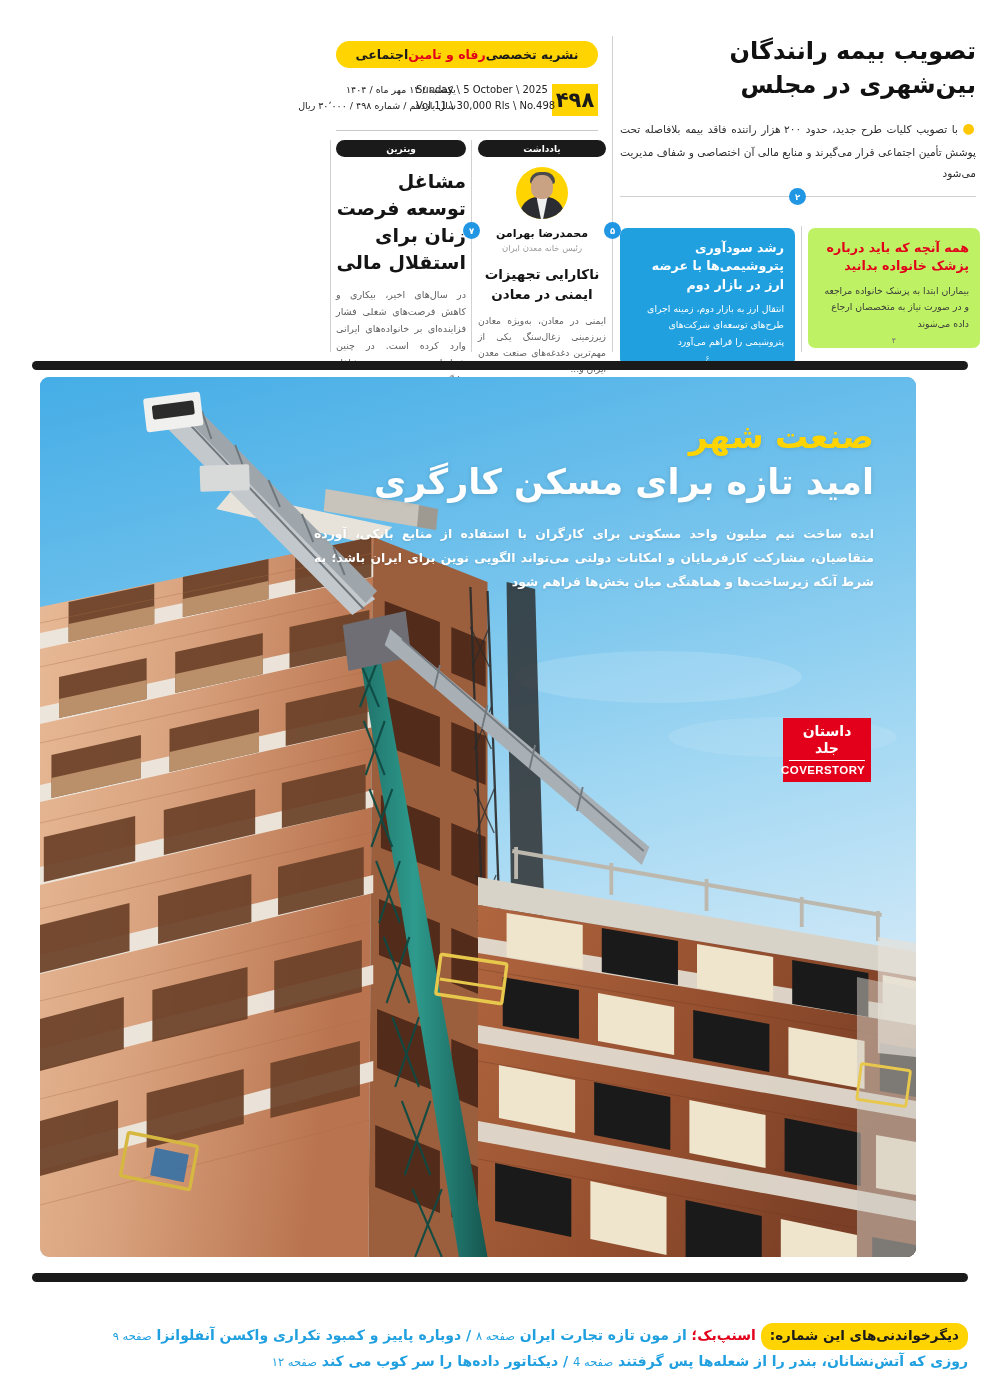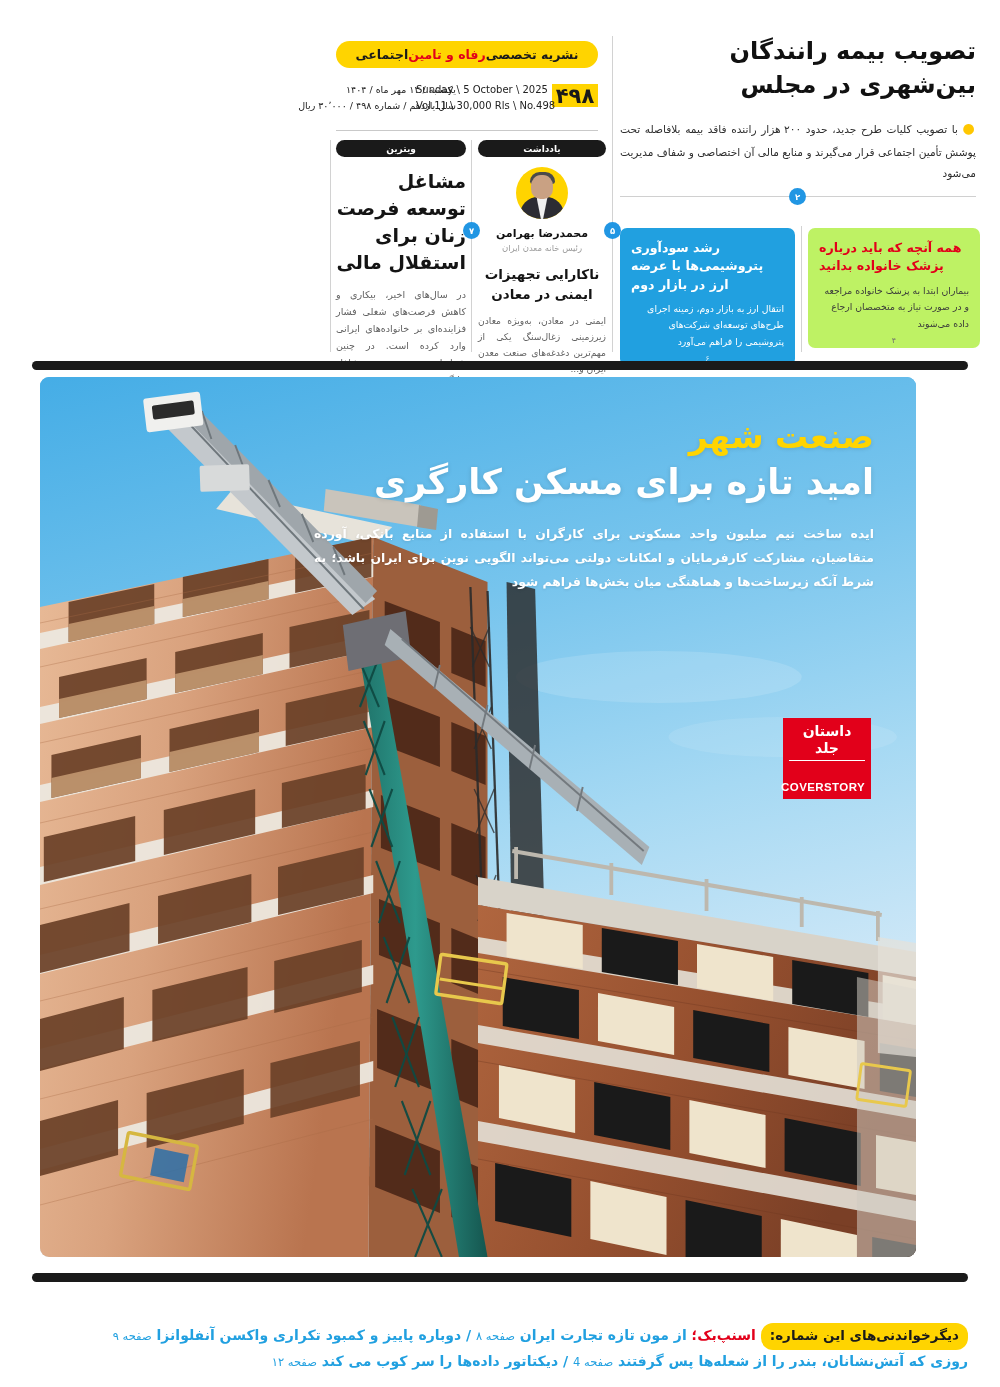--- a/index.html
+++ b/index.html
@@ -42,21 +42,21 @@
     position:absolute; left:336px; top:41px; width:262px; height:27px;
     background:#FFD400; border-radius:14px;
     display:flex; align-items:center; justify-content:center;
     font-size:12.5px; font-weight:700; color:#1a1a1a; letter-spacing:1.2px;
   }
   .strapline .accent { color:#E2001A; }
 
   
   .issue-row { position:absolute; left:336px; top:82px; width:262px; height:44px; }
   .issue-badge {
-    position:absolute; right:0; top:2px; width:46px; height:23px;
+    position:absolute; right:0; top:2px; width:46px; height:32px;
     background:#FFD400; display:flex; align-items:center; justify-content:center;
     font-size:21px; font-weight:700; color:#1a1a1a;
   }
   .issue-en {
     position:absolute; right:52px; top:0; width:130px; text-align:left;
     direction:ltr; color:#222; line-height:1.55;
   }
   .issue-en div { font-size:10px; white-space:nowrap; }
   .issue-fa {
     position:absolute; left:0; top:0; width:120px; text-align:right;
@@ -107,21 +107,21 @@
   .pnum {
     position:absolute; width:17px; height:17px; border-radius:50%;
     background:#2196E3; color:#fff; font-size:8.5px; font-weight:700;
     display:flex; align-items:center; justify-content:center; z-index:6;
   }
 
   
   .card { position:absolute; border-radius:7px; padding:11px 11px 16px; }
   .card.blue { left:620px; top:228px; width:175px; background:#21A0E0; }
   .card.gray { left:808px; top:228px; width:172px; background:#bef264; }
-  .card h3 { font-size:12.6px; font-weight:700; line-height:1.45; text-align:left; }
+  .card h3 { font-size:12.6px; font-weight:700; line-height:1.45; text-align:right; }
   .card.blue h3 { color:#ffffff; }
   .card.gray h3 { color:#E2001A; }
   .card p { font-size:9.3px; line-height:1.78; text-align:right; margin-top:7px; }
   .card.blue p { color:#ffffff; }
   .card.gray p { color:#3a3a3a; }
   .card .cpage { position:absolute; left:0; right:0; bottom:3px; text-align:center; font-size:8px; }
   .card.blue .cpage { color:#cfeaf8; }
   .card.gray .cpage { color:#6d6d6d; }
 
   
@@ -152,21 +152,21 @@
     font-weight:700; text-align:justify; text-shadow:0 1px 3px rgba(0,0,0,.12);
   }
 
   
   .cs-badge {
     position:absolute; right:45px; top:341px; width:88px;
     background:#E2001A; color:#fff; text-align:center;
     padding:5px 6px 6px; z-index:6;
   }
   .cs-fa { font-size:14px; font-weight:700; line-height:1.2; border-bottom:1.6px solid #fff; padding-bottom:3px; }
-  .cs-en { font-size:11.5px; font-weight:700; letter-spacing:.4px; margin-top:20px; font-family:"Liberation Sans",sans-serif; }
+  .cs-en { font-size:11.5px; font-weight:700; letter-spacing:.4px; margin-top:3px; font-family:"Liberation Sans",sans-serif; }
 
   
   .footer { position:absolute; left:0; top:1294px; width:1000px; text-align:right; padding:0 32px;margin-top:29px; }
   .footer-line { font-size:14px; line-height:1.62; color:#21A0E0; font-weight:700; }
   .footer-line.l1 { padding-left:0; }
   .footer-tag {
     background:#FFD400; color:#1a1a1a; border-radius:12px;
     padding:2px 9px 3px; display:inline-block; font-weight:700; font-size:13.5px;
   }
   .footer-lead { color:#E2001A; font-weight:700; }

